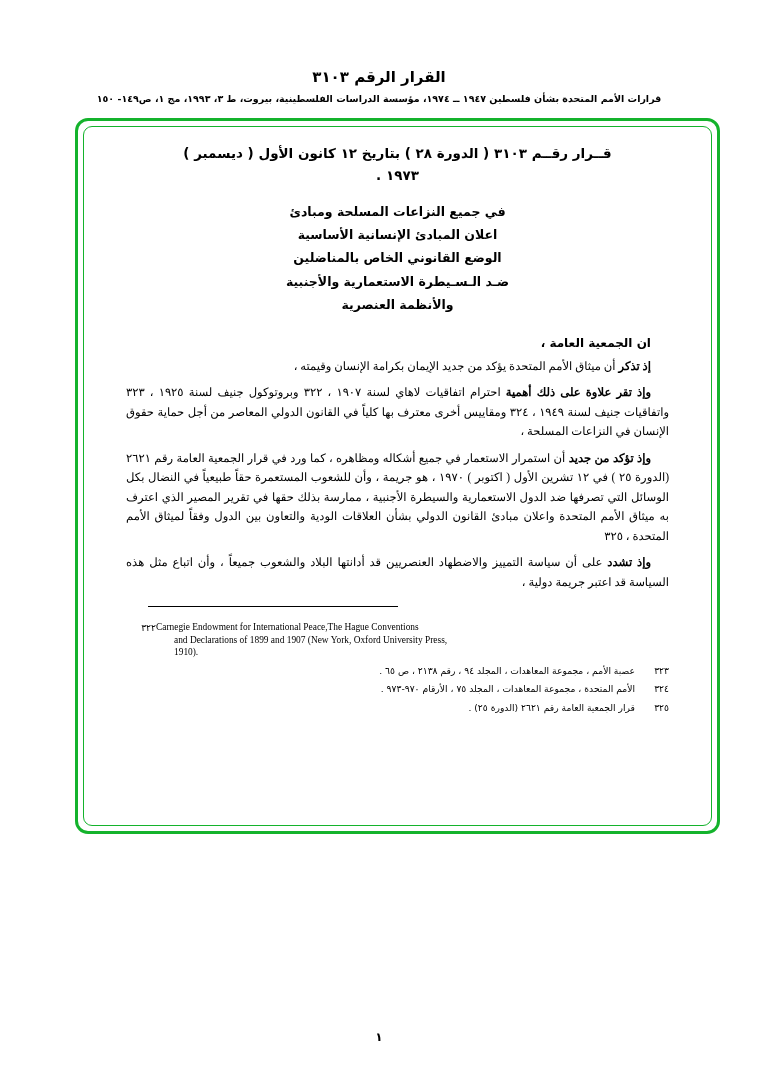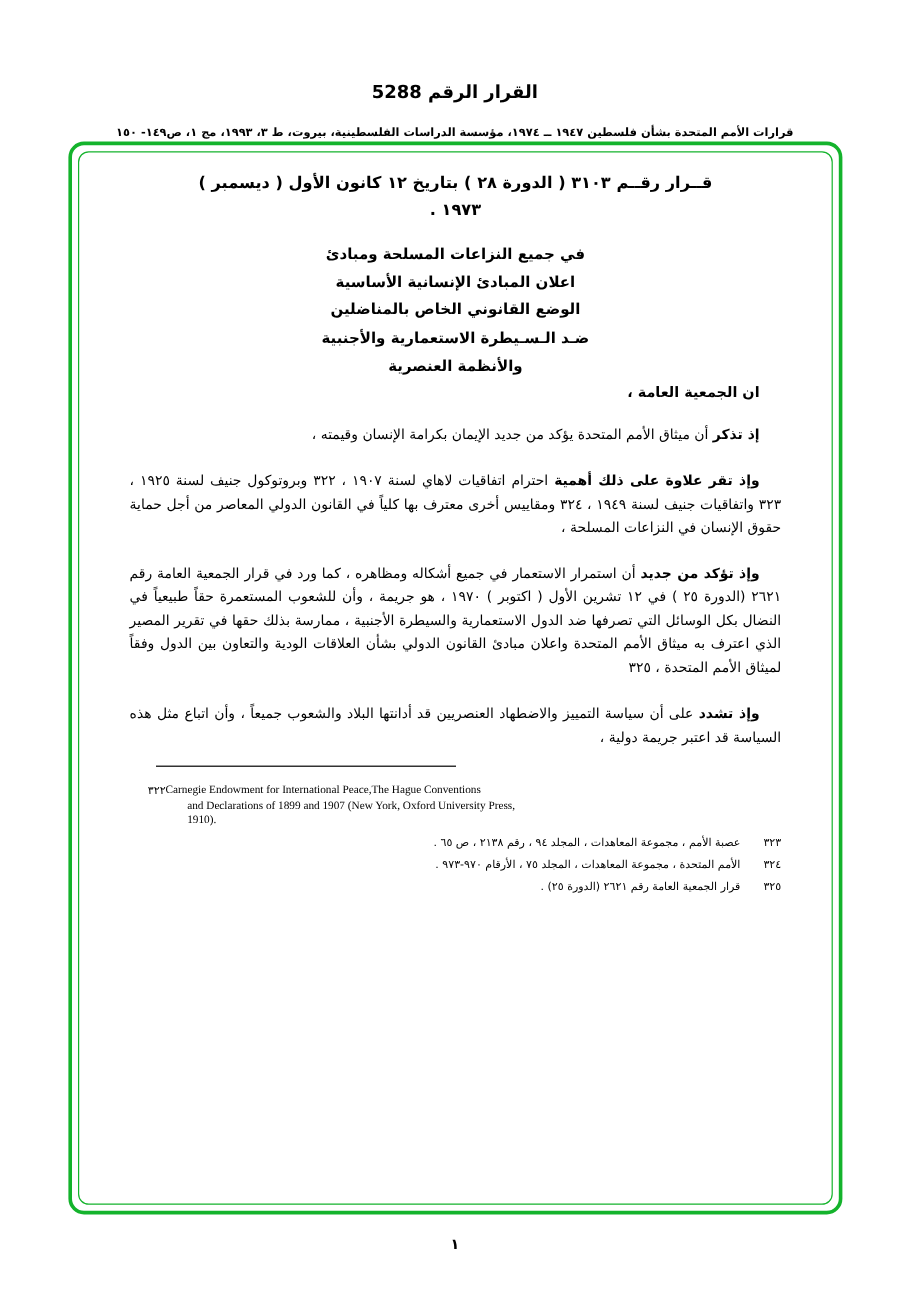--- a/index.html
+++ b/index.html
@@ -29,34 +29,34 @@
     right: 0;
     text-align: center;
   }
   .doc-title {
     font-size: 15px;
     font-weight: bold;
     letter-spacing: 0.5px;
     direction: rtl;
   }
   .doc-subtitle {
-    margin-top: 19px;
+    margin-top: 7px;
     font-size: 9.5px;
     font-weight: bold;
     direction: rtl;
     line-height: 1.3;
   }
 
   
   .frame {
     position: absolute;
     top: 118px;
-    left: 57px;
+    left: 75px;
     width: 645px;
-    height: 894px;
+    height: 716px;
     border: 3px solid #14b32c;
     border-radius: 13px;
     box-sizing: border-box;
   }
   .frame-inner {
     position: absolute;
     top: 5px;
     left: 5px;
     right: 5px;
     bottom: 5px;
@@ -87,34 +87,35 @@
   .decl-title {
     margin-top: 14px;
     text-align: center;
     font-size: 12.5px;
     font-weight: bold;
     line-height: 1.85;
   }
   .decl-title div { white-space: nowrap; }
 
   .ga-line {
-    margin-top: 4px;
+    margin-top: 20px;
     font-size: 12px;
     font-weight: bold;
     text-align: right;
     padding-right: 18px;
   }
 
   .para {
-    margin-top: 19px;
+    margin-top: 7px;
     font-size: 11.6px;
     line-height: 1.68;
     text-align: justify;
     text-justify: inter-word;
     text-indent: 18px;
+    font-family: Liberation Serif, serif;
   }
   .para b { font-weight: bold; }
 
   .rule {
     margin: 14px 0 6px 0;
     margin-right: 50%;
     border-top: 1px solid #000;
     height: 0;
     width: 46%;
   }
@@ -173,21 +174,21 @@
     font-size: 12px;
     font-weight: bold;
   }
 </style>
 </head>
 <body>
 
 <div class="page">
 
   <div class="doc-header">
-    <div class="doc-title">القرار الرقم 5288</div>
+    <div class="doc-title">القرار الرقم ٣١٠٣</div>
     <div class="doc-subtitle">قرارات الأمم المتحدة بشأن فلسطين ١٩٤٧ ــ ١٩٧٤، مؤسسة الدراسات الفلسطينية، بيروت، ط ٣، ١٩٩٣، مج ١، ص١٤٩- ١٥٠</div>
   </div>
 
   <div class="frame">
     <div class="frame-inner"></div>
 
     <div class="content">
 
       <div class="res-line">
         <span>قــرار رقــم ٣١٠٣ ( الدورة ٢٨ ) بتاريخ ١٢ كانون الأول ( ديسمبر )</span>

